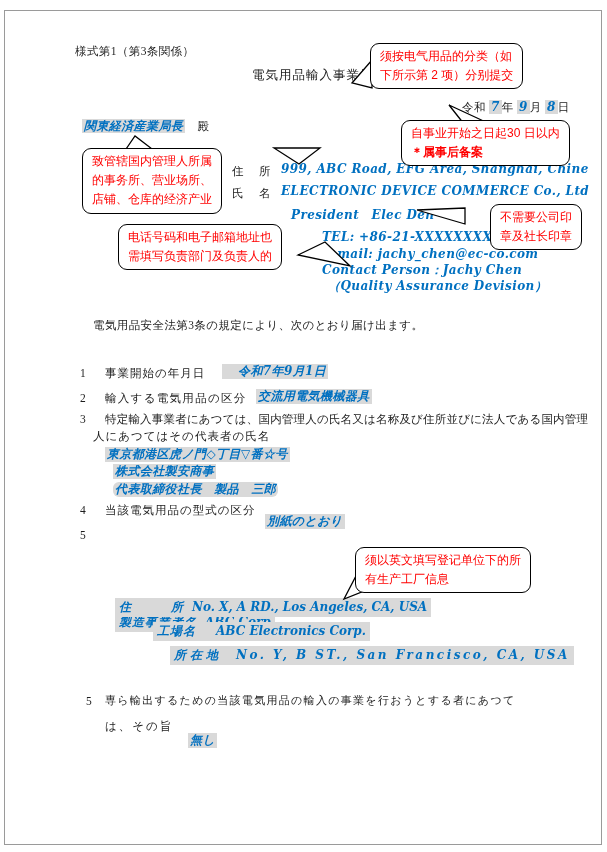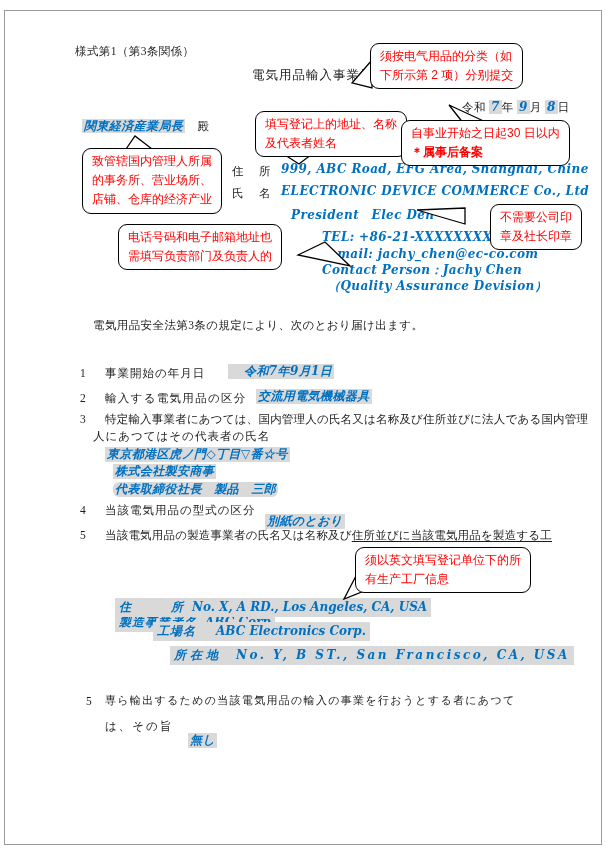--- a/index.html
+++ b/index.html
@@ -67,39 +67,38 @@
   <div class="t blue sz12" style="left:291px; top:208px;">President　Elec Den</div>
   <div class="t blue sz12" style="left:322px; top:230px;">TEL: +86-21-XXXXXXXXX</div>
   <div class="t blue sz12" style="left:322px; top:247px;">E-mail: jachy_chen@ec-co.com</div>
   <div class="t blue sz12" style="left:322px; top:263px;">Contact Person：Jachy Chen</div>
   <div class="t blue sz12" style="left:328px; top:279px;">（Quality Assurance Devision）</div>
 
   <div class="t" style="left:93px; top:318px;">電気用品安全法第3条の規定により、次のとおり届け出ます。</div>
 
   <div class="t" style="left:80px; top:366px;">1</div>
   <div class="t ls1" style="left:105px; top:366px;">事業開始の年月日</div>
-  <div class="t blue hl sz12" style="left:228px; top:364px;padding-left:16px;">令和7年9月1日</div>
+  <div class="t blue hl sz12" style="left:222px; top:364px;padding-left:16px;">令和7年9月1日</div>
 
   <div class="t" style="left:80px; top:391px;">2</div>
   <div class="t ls13" style="left:105px; top:391px;">輸入する電気用品の区分</div>
   <div class="t blue hl sz12" style="left:256px; top:389px;">交流用電気機械器具</div>
 
   <div class="t" style="left:80px; top:412px;">3</div>
   <div class="t ls02" style="left:105px; top:412px;">特定輸入事業者にあつては、国内管理人の氏名又は名称及び住所並びに法人である国内管理</div>
   <div class="t ls1" style="left:93px; top:429px;">人にあつてはその代表者の氏名</div>
   <div class="t blue hl sz12" style="left:105px; top:447px;">東京都港区虎ノ門◇丁目▽番☆号</div>
   <div class="t blue hl sz12" style="left:113px; top:464px;">株式会社製安商事</div>
   <div class="t blue hl sz12" style="left:113px; top:482px;border-radius:6px;">代表取締役社長　製品　三郎</div>
 
   <div class="t" style="left:80px; top:503px;">4</div>
   <div class="t ls1" style="left:105px; top:503px;text-align:center;">当該電気用品の型式の区分</div>
   <div class="t blue hl sz12" style="left:265px; top:501px;margin-top:13px;">別紙のとおり</div>
 
   <div class="t" style="left:80px; top:528px;">5</div>
-  <div class="t ls02" style="left:105px; top:528px;"><span>当該電気用品の製造事業者の氏名又は名称及び</span><span class="u">住所並びに当該電気用品を製造する工</span></div>
 
   <div class="mrow" style="left:115px; top:579px;margin-top:34px;">
     <span class="ls1">製造事業者名</span><span style="margin-left:8px;">ABC Corp</span>
   </div>
   <div class="mrow" style="left:115px; top:598px;">
     <span class="ls1">住　　　所</span><span style="margin-left:8px;">No. X, A RD., Los Angeles, CA, USA</span>
   </div>
   <div class="mrow" style="left:153px; top:622px;">
     <span class="ls1">工場名</span><span style="margin-left:20px;">ABC Electronics Corp.</span>
   </div>
@@ -110,24 +109,20 @@
   <div class="t" style="left:86px; top:694px;">5</div>
   <div class="t wide1" style="left:105px; top:694px;">専ら輸出するための当該電気用品の輸入の事業を行おうとする者にあつて</div>
   <div class="t wide2" style="left:105px; top:719px;">は、その旨</div>
   <div class="t blue hl sz12" style="left:188px; top:717px;margin-top:16px;">無し</div>
 
   <div class="co" style="left:370px; top:43px;">
     <div>须按电气用品的分类（如</div>
     <div>下所示第 2 项）分别提交</div>
   </div>
 
-  <div class="co" style="left:255px; top:111px;">
-    <div>填写登记上的地址、名称</div>
-    <div>及代表者姓名</div>
-  </div>
 
   <div class="co" style="left:401px; top:120px;">
     <div>自事业开始之日起30 日以内</div>
     <div class="b">＊属事后备案</div>
   </div>
 
   <div class="co" style="left:82px; top:148px;">
     <div>致管辖国内管理人所属</div>
     <div>的事务所、营业场所、</div>
     <div>店铺、仓库的经济产业</div>

